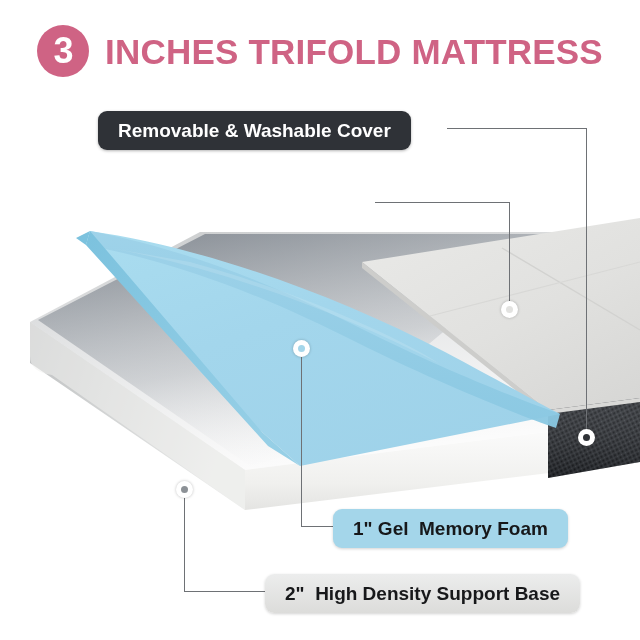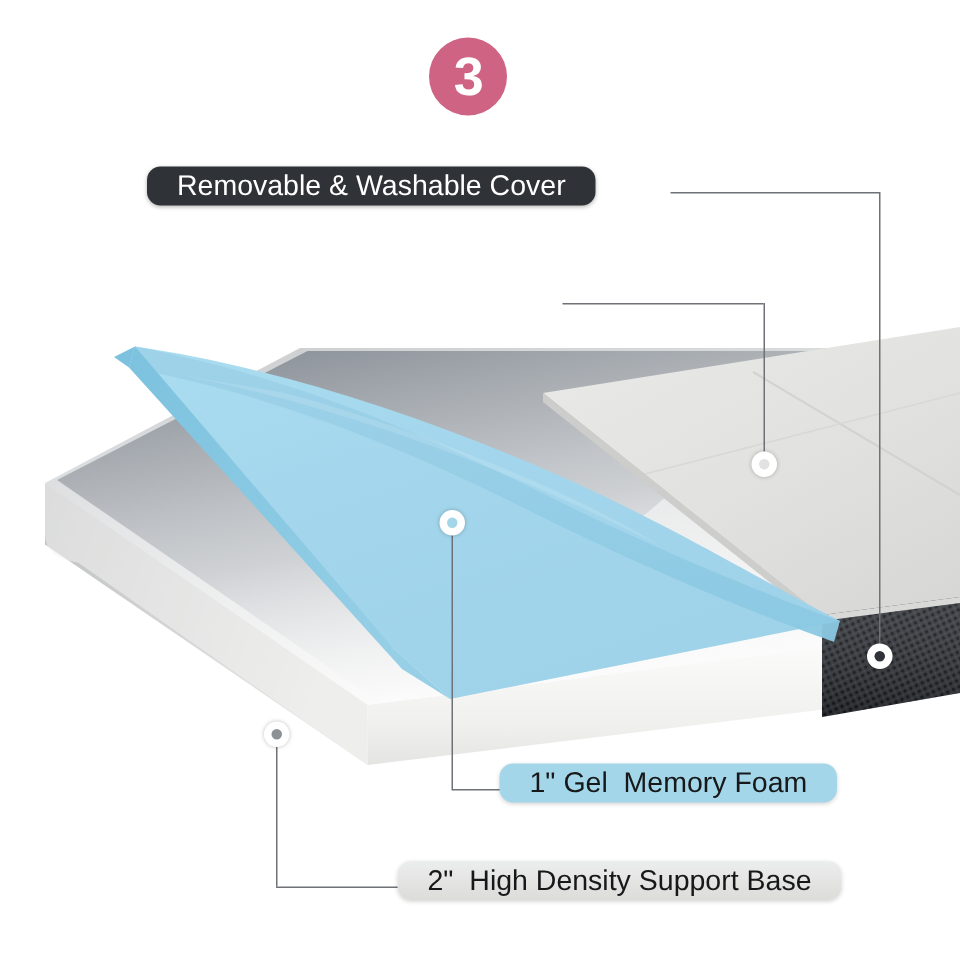--- a/index.html
+++ b/index.html
@@ -96,25 +96,25 @@
   .dot.filled::after { background: #8c9196; }
   .dot.hollow-dark::after { background: #2f3237; }
   .dot.hollow-blue::after { background: #a4d6ea; }
   .dot.hollow-gray::after { background: #e2e2e0; }
 
   
   .pill {
     position: absolute;
     display: flex;
     align-items: center;
-    height: 26px;
+    height: 39px;
     padding: 0 20px;
     border-radius: 9px;
     font-size: 19px;
-    font-weight: normal;
+    font-weight: bold;
     white-space: pre;
     box-sizing: border-box;
     line-height: 1;
   }
   .pill-dark {
     background: #2f3237;
     color: #ffffff;
     box-shadow: 0 1px 3px rgba(0,0,0,0.30);
   }
   .pill-gray {
@@ -128,20 +128,21 @@
     box-shadow: 0 1px 3px rgba(0,0,0,0.18);
   }
 </style>
 </head>
 <body>
 
 <div id="infographic">
 
   <div class="header">
     <div class="badge">3</div>
+    <div class="header-title">INCHES TRIFOLD MATTRESS</div>
   </div>
 
   <svg class="art" viewBox="0 0 640 640">
     <defs>
 
       <linearGradient id="gBaseTop" x1="0" y1="0" x2="0.35" y2="1">
         <stop offset="0%" stop-color="#c9cbcc"></stop>
         <stop offset="45%" stop-color="#e4e5e6"></stop>
         <stop offset="100%" stop-color="#fbfbfb"></stop>
       </linearGradient>

